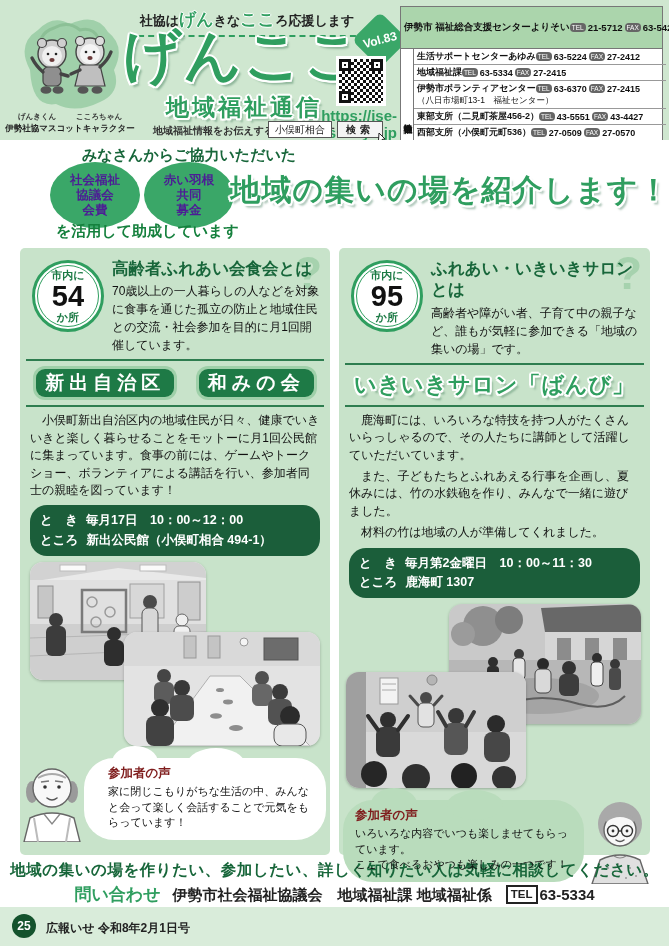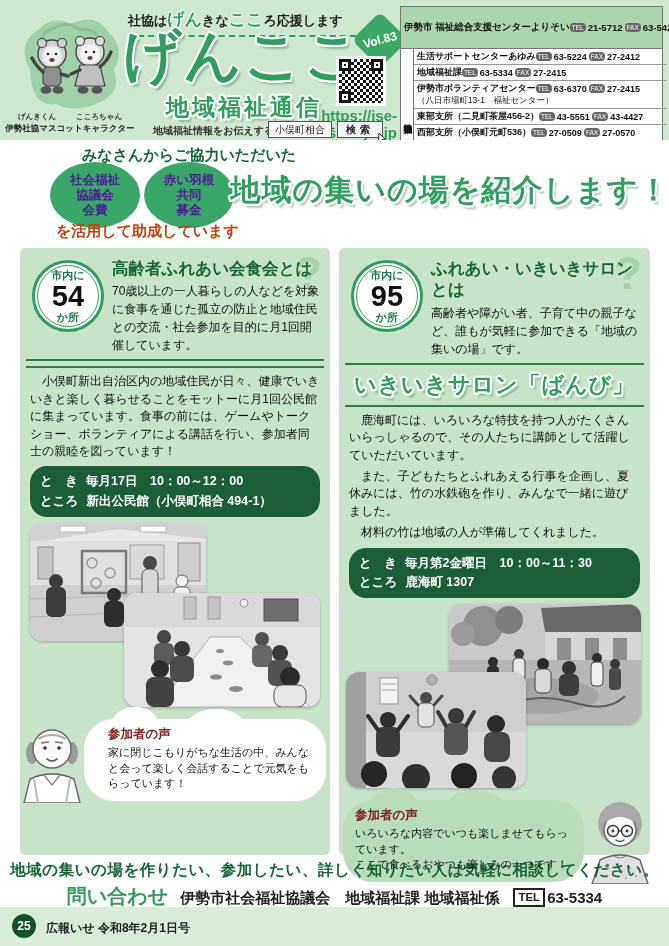--- a/index.html
+++ b/index.html
@@ -5,21 +5,21 @@
   html,body{margin:0;padding:0;background:#fff;}
   #page{position:relative;width:669px;height:946px;overflow:hidden;background:#fff;
         font-family:"Liberation Sans","DejaVu Sans",sans-serif;color:#111;}
 
   
   .header{position:absolute;left:0;top:0;width:669px;height:140px;background:#cfe7d0;}
   .bubble{color:#2f9e5f;font-weight:bold;
     text-shadow:2px 0 0 #fff,-2px 0 0 #fff,0 2px 0 #fff,0 -2px 0 #fff,
       1.5px 1.5px 0 #fff,-1.5px 1.5px 0 #fff,1.5px -1.5px 0 #fff,-1.5px -1.5px 0 #fff,
       3px 4px 2px rgba(27,94,58,.35);}
-  .slogan{position:absolute;left:128px;top:8px;width:238px;text-align:left;font-size:13px;
+  .slogan{position:absolute;left:128px;top:8px;width:238px;text-align:center;font-size:13px;
     font-weight:bold;color:#222;border-bottom:2px dashed #2f9e5f;padding-bottom:4px;white-space:nowrap;}
   .slogan .hl{color:#2f9e5f;font-size:17px;
     text-shadow:1px 0 0 #fff,-1px 0 0 #fff,0 1px 0 #fff,0 -1px 0 #fff;}
   .main-title{position:absolute;left:118px;top:26px;width:252px;text-align:center;
     font-size:57px;letter-spacing:2px;line-height:1.05;}
   .sub-title{position:absolute;left:118px;top:92px;width:252px;text-align:center;
     font-size:23px;letter-spacing:3px;}
   .tagline{position:absolute;left:108px;top:124px;width:272px;text-align:center;
     font-size:10px;font-weight:bold;color:#333;}
   .vol-badge{position:absolute;left:360px;top:20px;width:40px;height:40px;background:#3aa768;
@@ -60,21 +60,21 @@
   .note{font-size:8.5px;}
 
   
   .intro{position:absolute;left:12px;top:140px;width:669px;height:108px;background:#fff;}
   .intro-line1{position:absolute;left:70px;top:6px;font-size:15px;font-weight:bold;color:#17663a;}
   .circle{position:absolute;width:90px;height:66px;border-radius:50%;background:#3aa768;color:#4c1d95;
     font-weight:bold;font-size:12.5px;display:flex;flex-direction:column;align-items:center;
     justify-content:center;line-height:1.2;text-align:left;}
   .c1{left:38px;top:22px;}
   .c2{left:132px;top:22px;}
-  .intro-line2{position:absolute;left:44px;top:82px;font-size:15px;font-weight:bold;color:#c2410c;}
+  .intro-line2{position:absolute;left:44px;top:82px;font-size:15px;font-weight:bold;color:#15803d;}
   .banner{position:absolute;left:212px;top:30px;width:452px;text-align:center;font-size:30px;letter-spacing:1px;}
 
   
   .panel{position:absolute;top:248px;width:310px;height:607px;background:#c8e3ca;border-radius:5px;box-sizing:border-box;}
   .panel.pl{left:20px;}
   .panel.pr{left:339px;width:311px;}
   .badge{position:absolute;left:12px;top:12px;width:72px;height:72px;border-radius:50%;
     background:#fff;border:3px solid #2f9e5f;box-sizing:border-box;}
   .badge-inner{position:absolute;left:2px;top:2px;right:2px;bottom:2px;border:1.5px solid #2f9e5f;
     border-radius:50%;display:flex;flex-direction:column;align-items:center;justify-content:center;line-height:1;}
@@ -112,21 +112,21 @@
   .voice-text{position:relative;font-size:11px;line-height:1.4;color:#111;z-index:1;}
   .person{position:absolute;bottom:0;}
   .pl .person{left:0;}
   .pr .person{right:-2px;}
 
   
   .footer-line1{position:absolute;left:0;top:860px;width:669px;text-align:center;font-size:15.5px;
     font-weight:bold;color:#17663a;letter-spacing:.5px;}
   .footer-line2{position:absolute;left:0;top:883px;width:669px;text-align:center;font-size:15px;
     color:#222;font-weight:bold;}
-  .inquiry{color:#2f9e5f;font-size:20px;margin-right:12px;}
+  .inquiry{color:#2f9e5f;font-size:17px;margin-right:12px;}
   .telbox{display:inline-block;border:2px solid #222;font-size:11.5px;padding:0 3px;margin:0 2px 0 14px;
     vertical-align:2px;line-height:1.3;}
   .page-band{position:absolute;left:0;top:907px;width:669px;height:39px;background:#d9ecda;}
   .page-num{position:absolute;left:12px;top:7px;width:24px;height:24px;border-radius:50%;
     background:#14532d;color:#fff;font-weight:bold;font-size:12px;text-align:center;line-height:24px;}
   .edition{position:absolute;left:46px;top:13px;font-size:12px;font-weight:bold;color:#222;}
 
   
   .mascots{position:absolute;left:8px;top:12px;width:124px;height:126px;}
   .mascot-names{position:absolute;left:0;top:100px;width:124px;display:flex;justify-content:space-around;
@@ -331,20 +331,24 @@
         <span class="badge-num">54</span>
         <span class="badge-bottom">か所</span>
       </div>
     </div>
     <div class="qblock">
       <div class="qmark">?</div>
       <div class="qtitle">高齢者ふれあい会食会とは</div>
       <div class="qbody">70歳以上の一人暮らしの人などを対象に食事を通じた孤立の防止と地域住民との交流・社会参加を目的に月1回開催しています。</div>
     </div>
     <hr class="rule">
+    <div class="salon-blocks">
+      <span class="block">新出自治区</span>
+      <span class="block">和みの会</span>
+    </div>
     <hr class="rule">
     <div class="body-para">　小俣町新出自治区内の地域住民が日々、健康でいきいきと楽しく暮らせることをモットーに月1回公民館に集まっています。食事の前には、ゲームやトークショー、ボランティアによる講話を行い、参加者同士の親睦を図っています！</div>
     <div class="infobox">
       <div class="ibrow">
           <span class="ilabel">と　き</span>
           <span>毎月17日　10：00～12：00</span>
         </div>
       <div class="ibrow">
           <span class="ilabel">ところ</span>
           <span>新出公民館（小俣町相合 494-1）</span>

